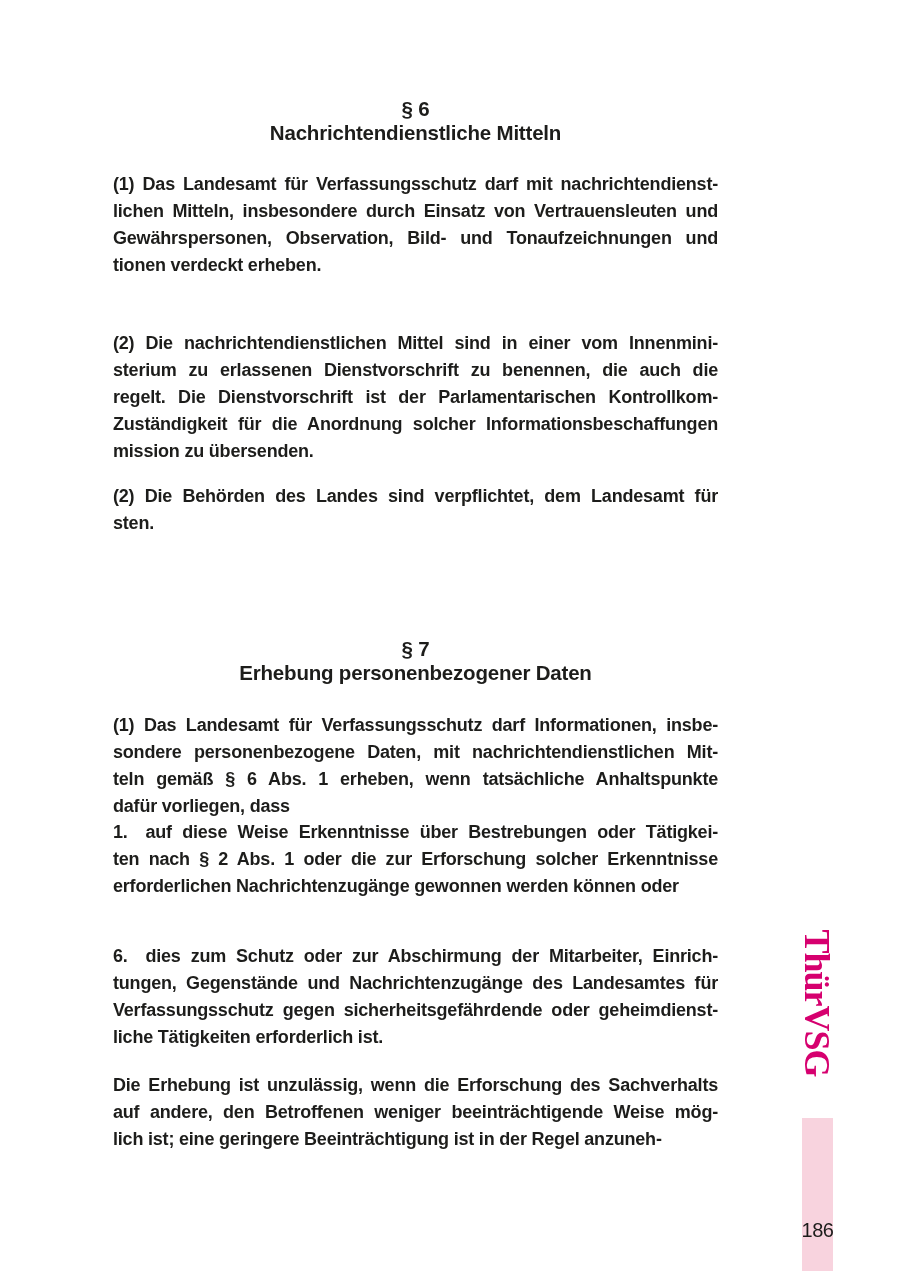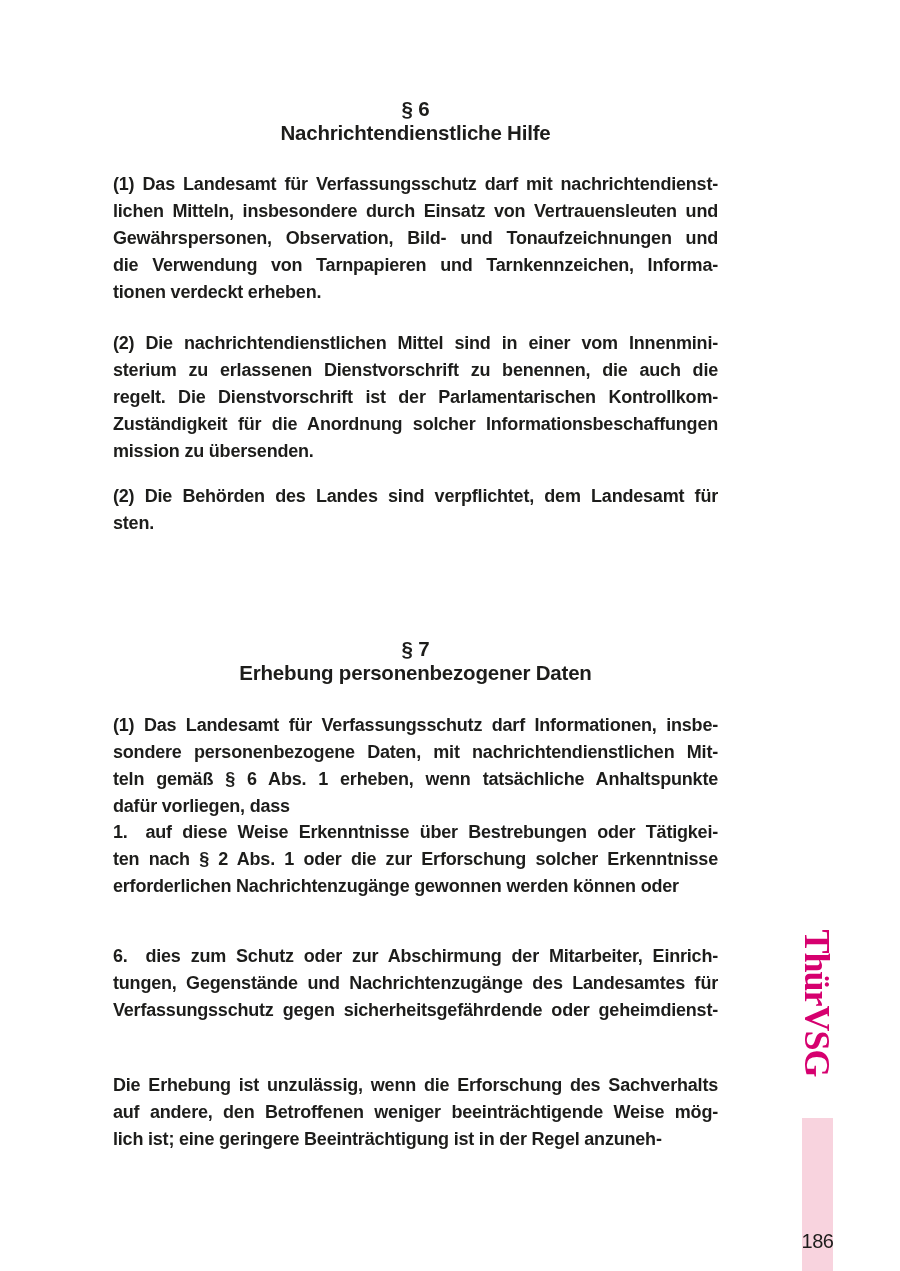--- a/index.html
+++ b/index.html
@@ -36,36 +36,35 @@
   }
   .pagebar{
     position:absolute;left:802px;top:1118px;
     width:31px;height:153px;
     background:#f8d3de;
   }
   .pagenum{
     position:absolute;left:800px;top:1218px;width:35px;
     text-align:center;
     font-size:20px;line-height:24px;letter-spacing:-0.5px;
-    color:#1d1d1b;z-index:2;margin-top:11px;
+    color:#1d1d1b;z-index:2;
   }
 </style>
 </head>
 <body>
 
 <div class="page">
 
   <div class="secnum" style="top:97px">§ 6</div>
-  <div class="sectitle" style="top:121px">Nachrichtendienstliche Hilfe</div>
+  <div class="sectitle" style="top:121px">Nachrichtendienstliche Mitteln</div>
 
   <div class="para" style="top:171px">
       <div class="jl">(1) Das Landesamt für Verfassungsschutz darf mit nachrichtendienst-</div>
       <div class="jl">lichen Mitteln, insbesondere durch Einsatz von Vertrauensleuten und</div>
       <div class="jl">Gewährspersonen, Observation, Bild- und Tonaufzeichnungen und</div>
-      <div class="jl">die Verwendung von Tarnpapieren und Tarnkennzeichen, Informa-</div>
       <div class="ll">tionen verdeckt erheben.</div>
     </div>
   <div class="para" style="top:330px">
       <div class="jl">(2) Die nachrichtendienstlichen Mittel sind in einer vom Innenmini-</div>
       <div class="jl">sterium zu erlassenen Dienstvorschrift zu benennen, die auch die</div>
       <div class="jl">regelt. Die Dienstvorschrift ist der Parlamentarischen Kontrollkom-</div>
       <div class="jl">Zuständigkeit für die Anordnung solcher Informationsbeschaffungen</div>
       <div class="ll">mission zu übersenden.</div>
     </div>
   <div class="para" style="top:483px">
@@ -84,20 +83,21 @@
     </div>
   <div class="para" style="top:819px">
       <div class="jl">1. auf diese Weise Erkenntnisse über Bestrebungen oder Tätigkei-</div>
       <div class="jl">ten nach § 2 Abs. 1 oder die zur Erforschung solcher Erkenntnisse</div>
       <div class="ll">erforderlichen Nachrichtenzugänge gewonnen werden können oder</div>
     </div>
   <div class="para" style="top:943px">
       <div class="jl">6. dies zum Schutz oder zur Abschirmung der Mitarbeiter, Einrich-</div>
       <div class="jl">tungen, Gegenstände und Nachrichtenzugänge des Landesamtes für</div>
       <div class="jl">Verfassungsschutz gegen sicherheitsgefährdende oder geheimdienst-</div>
+      <div class="ll">liche Tätigkeiten erforderlich ist.</div>
     </div>
   <div class="para" style="top:1072px">
       <div class="jl">Die Erhebung ist unzulässig, wenn die Erforschung des Sachverhalts</div>
       <div class="jl">auf andere, den Betroffenen weniger beeinträchtigende Weise mög-</div>
       <div class="ll">lich ist; eine geringere Beeinträchtigung ist in der Regel anzuneh-</div>
     </div>
 
   <div class="spine">ThürVSG</div>
 
   <div class="pagebar"></div>

